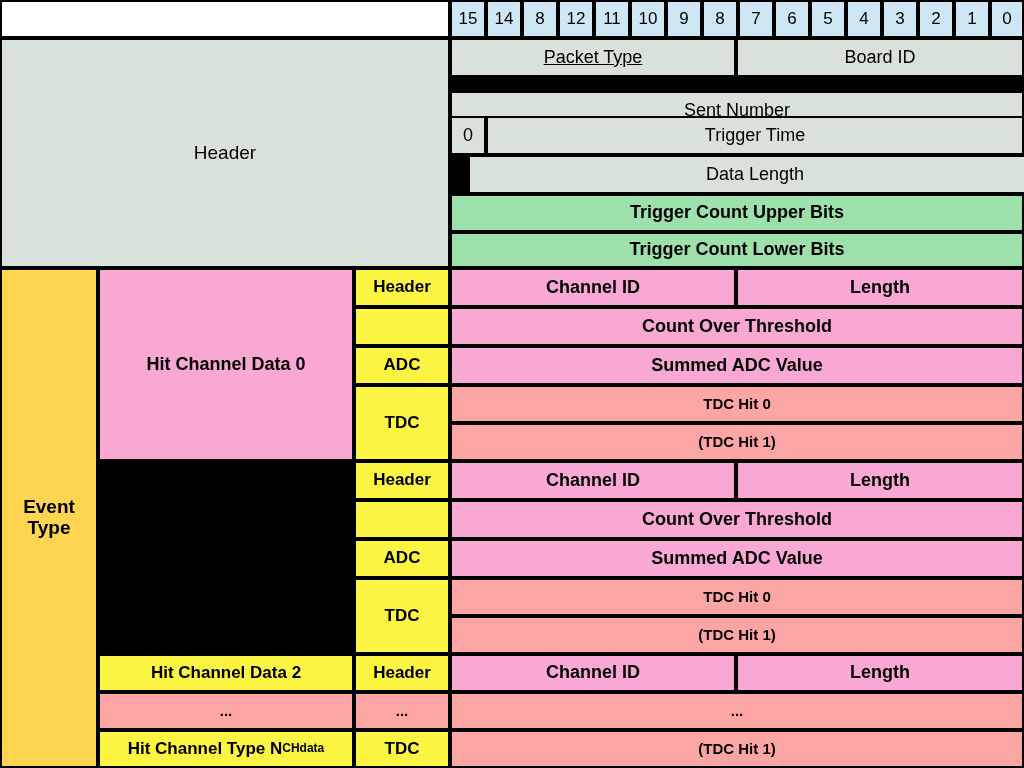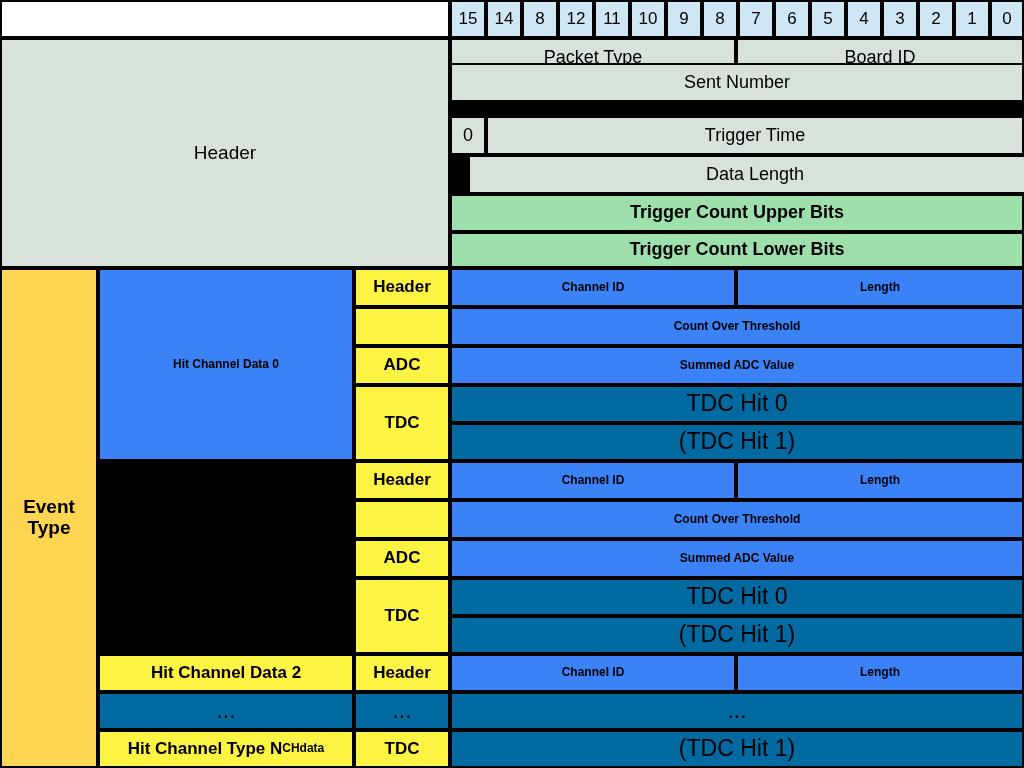--- a/index.html
+++ b/index.html
@@ -52,33 +52,33 @@
     background: #9ee0ac;
     font-size: 18px;
     font-weight: bold;
   }
   .orange {
     background: #fdd550;
     font-size: 19px;
     font-weight: bold;
   }
   .yellow {
-    background: #3b82f6;
-    font-size: 12px;
+    background: #f9a8d4;
+    font-size: 18px;
     font-weight: bold;
   }
   .yellow-sm {
     background: #fbf442;
     font-size: 17px;
     font-weight: bold;
   }
   .pale {
-    background: #0369a1;
-    font-size: 23px;
-    font-weight: normal;
+    background: #fca5a5;
+    font-size: 15px;
+    font-weight: bold;
   }
   .sub {
     font-size: 12px;
     vertical-align: sub;
   }
   .twoline {
     flex-direction: column;
   }
 </style>
 </head>
@@ -103,21 +103,21 @@
   <div class="cell bitlabel" style="left:882px; top:0px; width:36px; height:38px;">3</div>
   <div class="cell bitlabel" style="left:918px; top:0px; width:36px; height:38px;">2</div>
   <div class="cell bitlabel" style="left:954px; top:0px; width:36px; height:38px;">1</div>
   <div class="cell bitlabel" style="left:990px; top:0px; width:34px; height:38px;">0</div>
 
   <div class="cell headerblock" style="left:0px; top:38px; width:450px; height:230px;">Header</div>
 
   <div class="cell hfield" style="left:450px; top:38px; width:286px; height:39px;text-decoration:underline;">Packet Type</div>
   <div class="cell hfield" style="left:736px; top:38px; width:288px; height:39px;">Board ID</div>
 
-  <div class="cell hfield" style="left:450px; top:63px; width:574px; height:39px;">Sent Number</div>
+  <div class="cell hfield" style="left:450px; top:91px; width:574px; height:39px;">Sent Number</div>
 
   <div class="cell hfield" style="left:450px; top:116px; width:36px; height:39px;">0</div>
   <div class="cell hfield" style="left:486px; top:116px; width:538px; height:39px;">Trigger Time</div>
 
   <div class="cell hfield" style="left:468px; top:155px; width:574px; height:39px;">Data Length</div>
 
   <div class="cell green" style="left:450px; top:194px; width:574px; height:38px;">Trigger Count Upper Bits</div>
 
   <div class="cell green" style="left:450px; top:232px; width:574px; height:36px;">Trigger Count Lower Bits</div>
 

